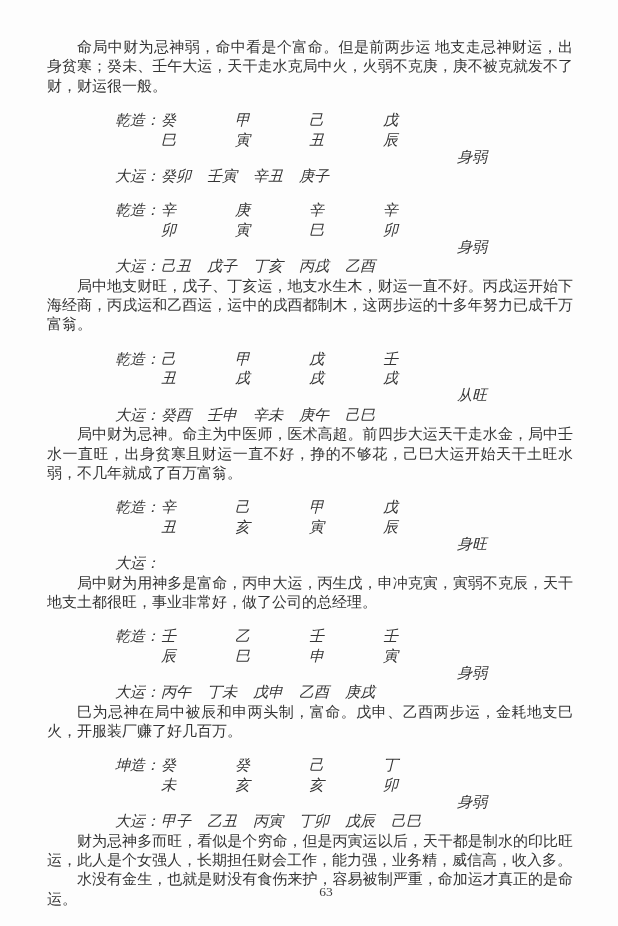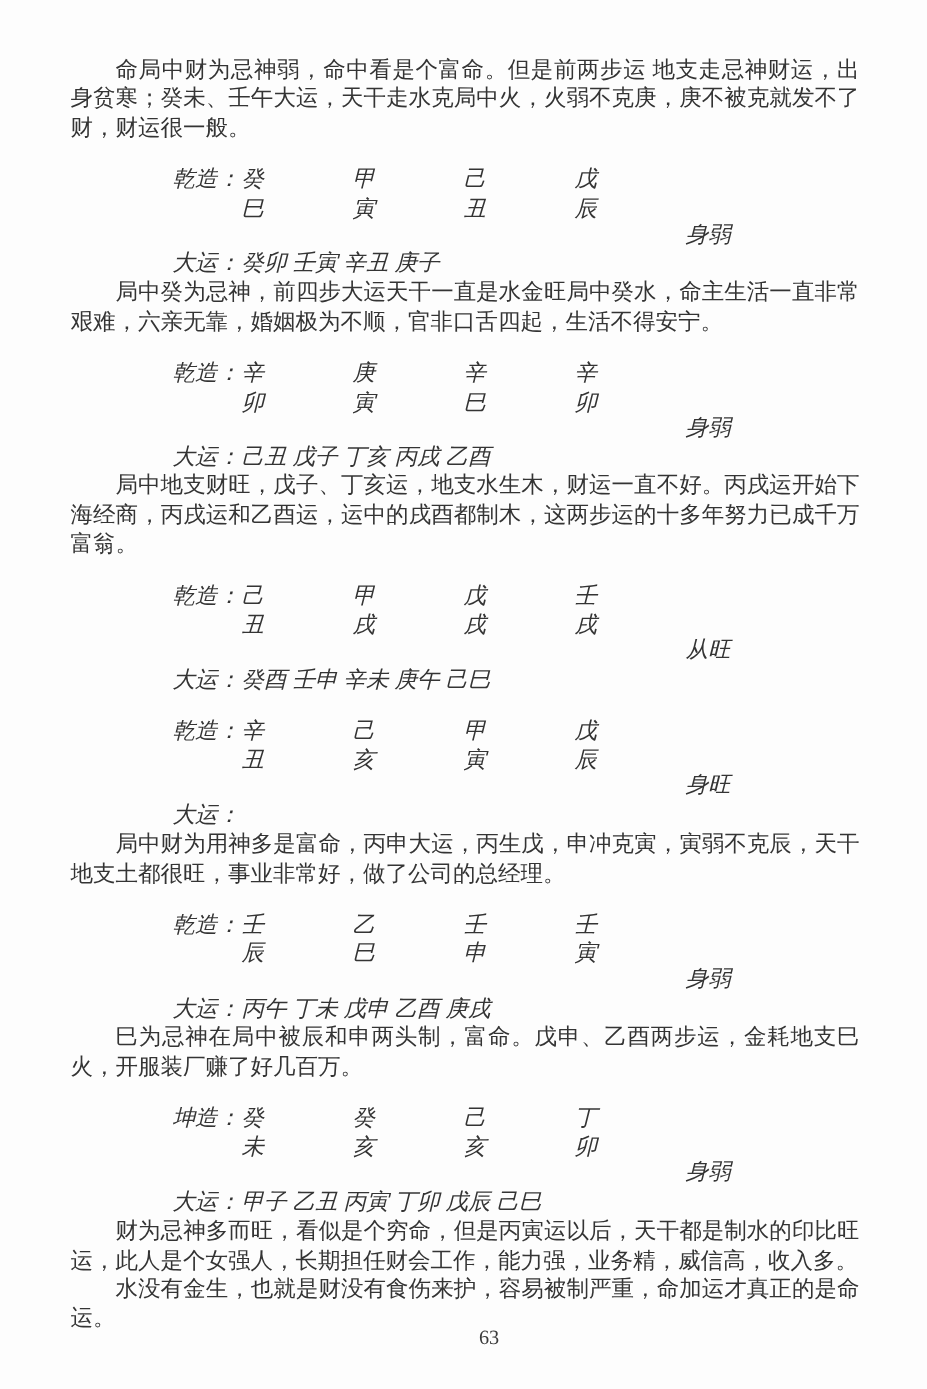--- a/index.html
+++ b/index.html
@@ -28,21 +28,21 @@
     text-align: justify;
     text-justify: inter-ideograph;
   }
   .chart {
     margin: 15px 0 0 68px;
   }
   .crow { display: flex; font-style: italic; }
   .clbl { width: 46px; flex: none; }
   .ccol { width: 74px; flex: none; }
   .cstatus { flex: none; margin-top: 17px; }
-  .luckitems { display: flex; gap: 4px; }
+  .luckitems { display: flex; gap: 16px; }
   .pageno {
     position: absolute;
     top: 884px;
     left: 0;
     width: 100%;
     text-align: center;
     font-size: 13.5px;
     color: #3a3a3a;
     margin-left: 17px;
   }
@@ -75,21 +75,20 @@
         <span class="clbl">大运：</span>
         <span class="luckitems">
           <span>癸卯</span>
           <span>壬寅</span>
           <span>辛丑</span>
           <span>庚子</span>
         </span>
       </div>
     </div>
 
-    <p class="para">局中癸为忌神，前四步大运天干一直是水金旺局中癸水，命主生活一直非常艰难，六亲无靠，婚姻极为不顺，官非口舌四起，生活不得安宁。</p>
 
     <div class="chart">
       <div class="crow">
         <span class="clbl">乾造：</span>
         <span class="ccol">辛</span>
         <span class="ccol">庚</span>
         <span class="ccol">辛</span>
         <span class="ccol">辛</span>
       </div>
       <div class="crow">
@@ -135,20 +134,21 @@
         <span class="luckitems">
           <span>癸酉</span>
           <span>壬申</span>
           <span>辛未</span>
           <span>庚午</span>
           <span>己巳</span>
         </span>
       </div>
     </div>
 
+    <p class="para">局中财为忌神。命主为中医师，医术高超。前四步大运天干走水金，局中壬水一直旺，出身贫寒且财运一直不好，挣的不够花，己巳大运开始天干土旺水弱，不几年就成了百万富翁。</p>
 
     <div class="chart">
       <div class="crow">
         <span class="clbl">乾造：</span>
         <span class="ccol">辛</span>
         <span class="ccol">己</span>
         <span class="ccol">甲</span>
         <span class="ccol">戊</span>
       </div>
       <div class="crow">

